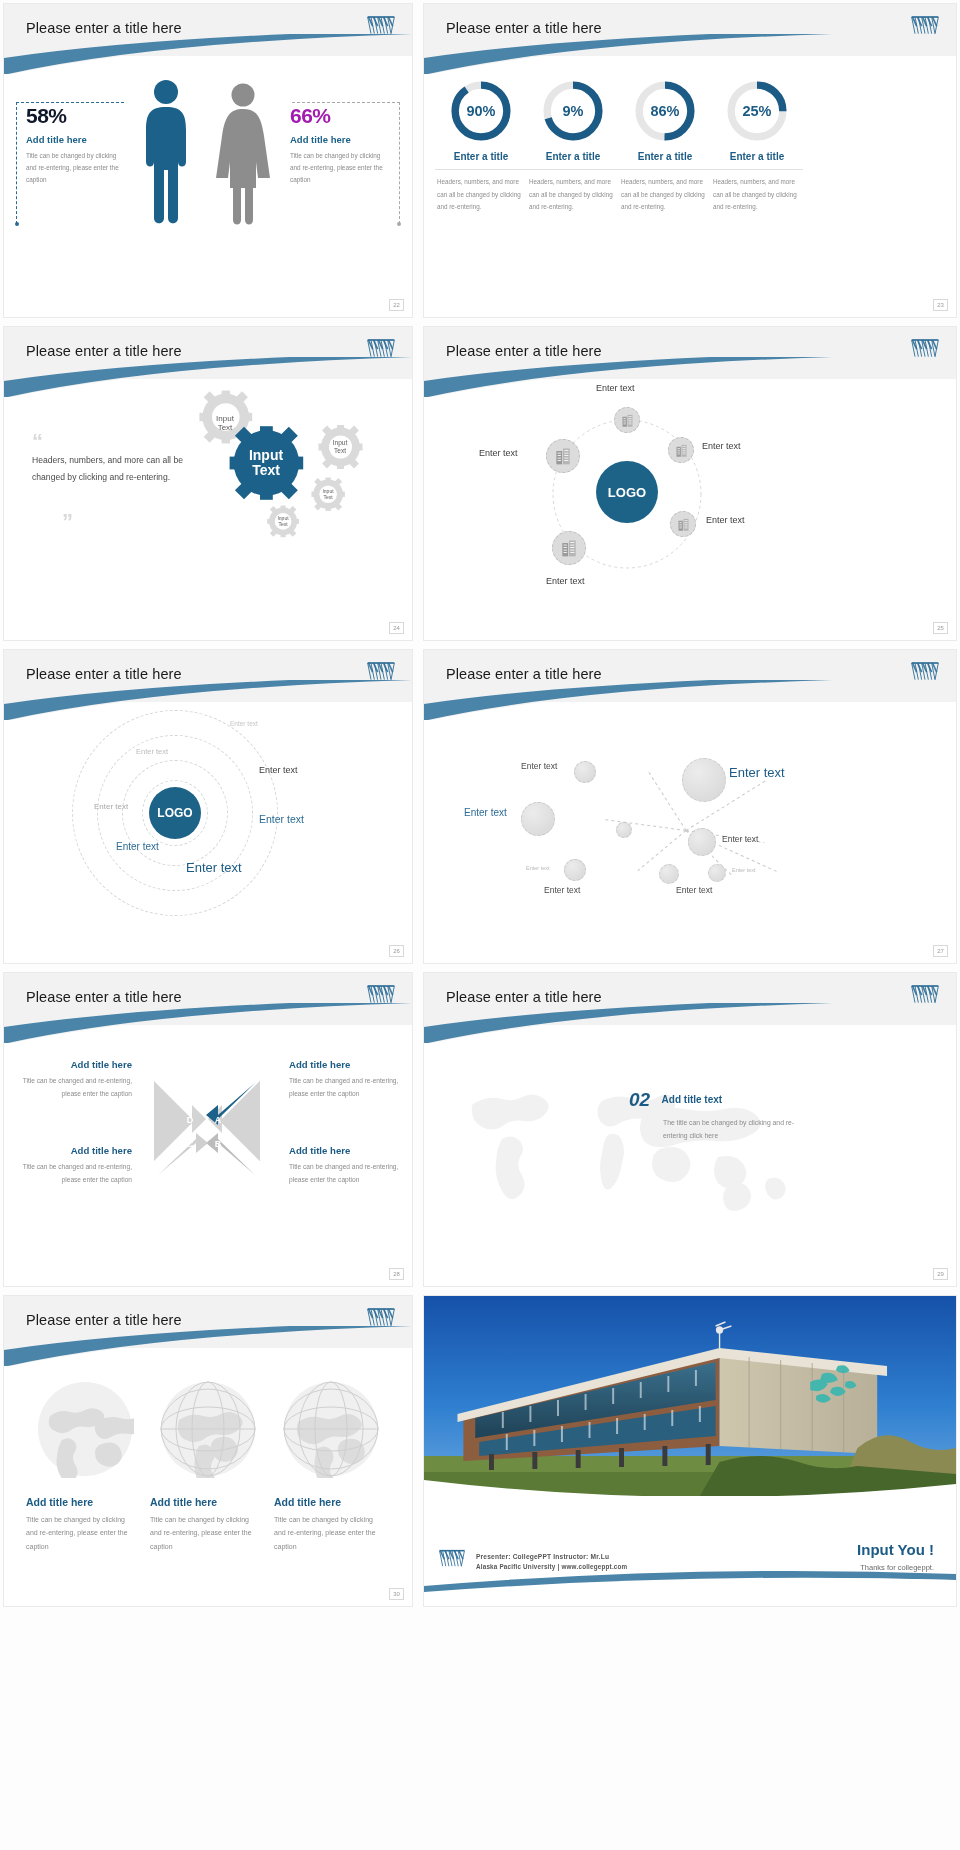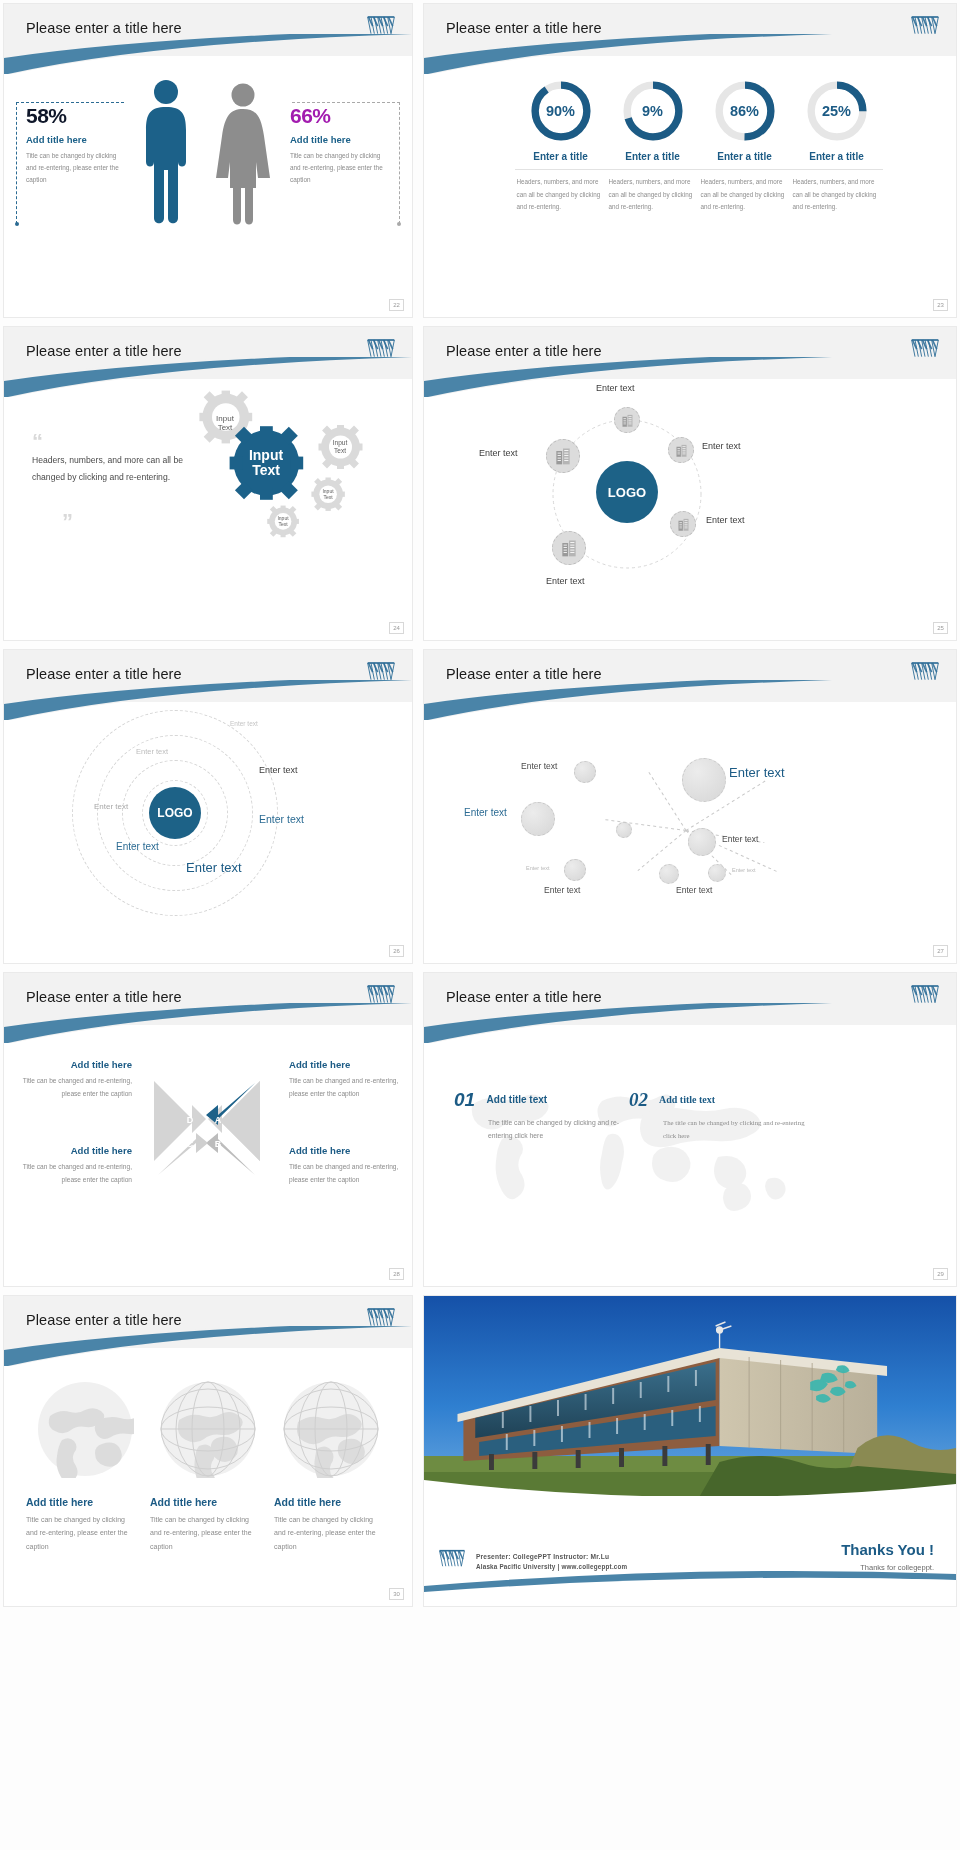--- a/index.html
+++ b/index.html
@@ -58,21 +58,21 @@
   .addtitle{font-size:9.5px;font-weight:bold;color:#1c6189;margin-top:6px;}
   .capt{font-size:6.4px;color:#8b8b8b;line-height:1.85;margin-top:5px;}
   .dashbox-l{position:absolute;left:12px;top:46px;width:108px;height:122px;
     border-left:1px dashed #2b6b93;border-top:1px dashed #2b6b93;}
   .dashbox-l:before{content:'';position:absolute;left:-2px;bottom:-2px;width:4px;height:4px;background:#2b6b93;border-radius:50%;}
   .dashbox-r{position:absolute;right:12px;top:46px;width:108px;height:122px;
     border-right:1px dashed #a9a9a9;border-top:1px dashed #a9a9a9;}
   .dashbox-r:after{content:'';position:absolute;right:-2px;bottom:-2px;width:4px;height:4px;background:#a9a9a9;border-radius:50%;}
 
   
-  .donutrow{position:absolute;left:17px;right:0;top:24px;display:flex;justify-content:center;padding:0 8px;}
+  .donutrow{position:absolute;left:3px;right:0;top:24px;display:flex;justify-content:flex-start;padding:0 8px;}
   .dcol{width:92px;text-align:center;}
   .donut{position:relative;width:62px;height:62px;margin:0 auto;}
   .donut .val{position:absolute;inset:0;display:flex;align-items:center;justify-content:center;
     font-size:14.5px;font-weight:bold;color:#1c5b85;}
   .dtitle{font-size:10px;font-weight:bold;color:#1c5b85;margin-top:9px;padding-bottom:7px;
     border-bottom:1px solid #e2e2e2;}
   .dtext{font-size:6.3px;color:#8e8e8e;line-height:2.0;margin-top:6px;text-align:left;padding:0 2px;}
 
   
   .quote{position:absolute;left:28px;top:56px;width:165px;}
@@ -659,26 +659,21 @@
           <path d="M170 48 q16-8 32-2 q14 4 24-2 q10-6 16 2 q4 8-4 14 q-10 8-24 6 q-16-2-26 4 q-12 8-20-2 q-6-12 2-20z"></path>
           <path d="M176 82 q10-4 14 6 q4 10 0 22 q-2 14-8 22 q-8 10-12-2 q-4-16 0-30 q2-14 6-18z"></path>
           <path d="M212 60 q20-8 40-4 q24 4 40 0 q20-4 32 6 q10 10-2 18 q-16 10-38 8 q-24-2-42 4 q-20 6-30-4 q-8-12 0-28z"></path>
           <path d="M228 96 q16-6 26 4 q8 10 2 20 q-8 12-22 8 q-14-4-14-18 q0-10 8-14z"></path>
           <path d="M286 104 q18-4 26 8 q6 12-4 20 q-12 8-22-2 q-8-12 0-26z"></path>
           <path d="M300 130 q14-2 18 8 q4 12-8 18 q-14 6-18-6 q-4-12 8-20z"></path>
           <path d="M336 126 q10-4 16 4 q4 8-2 14 q-8 6-14-2 q-6-10 0-16z"></path>
         </g>
       </svg>
 
-      <div class="numblk" style="left:30px;top:64px;">
-        <span class="n">01</span>
-        <span class="h">Add title text</span>
-        <div class="t">The title can be changed by clicking and re-entering click here</div>
-      </div>
-      <div class="numblk" style="left:205px;top:64px;font-family:Liberation Serif, serif;">
+      <div class="numblk" style="left:205px;top:64px;">
         <span class="n">02</span>
         <span class="h">Add title text</span>
         <div class="t">The title can be changed by clicking and re-entering click here</div>
       </div>
     </div>
     <div class="pagenum">29</div>
   </div>
 
   <div class="slide">
     <div class="hdr"></div>
@@ -846,18 +841,18 @@
         <path d="M5 6 L10 17 M11 6 L16 17 M17 6 L22 17 M23 6 L28 17 M29 6 L34 17"></path>
       </g>
     </svg>
 
     <div class="presenter">
       <div class="l1">Presenter: CollegePPT   Instructor: Mr.Lu</div>
       <div class="l2">Alaska Pacific University  |  www.collegeppt.com</div>
     </div>
 
     <div class="thanks">
-      <div class="t1">Thanks You !</div>
+      <div class="t1">Input You !</div>
       <div class="t2">Thanks for collegeppt.</div>
     </div>
   </div>
 
 </div>
 
 </body></html>

